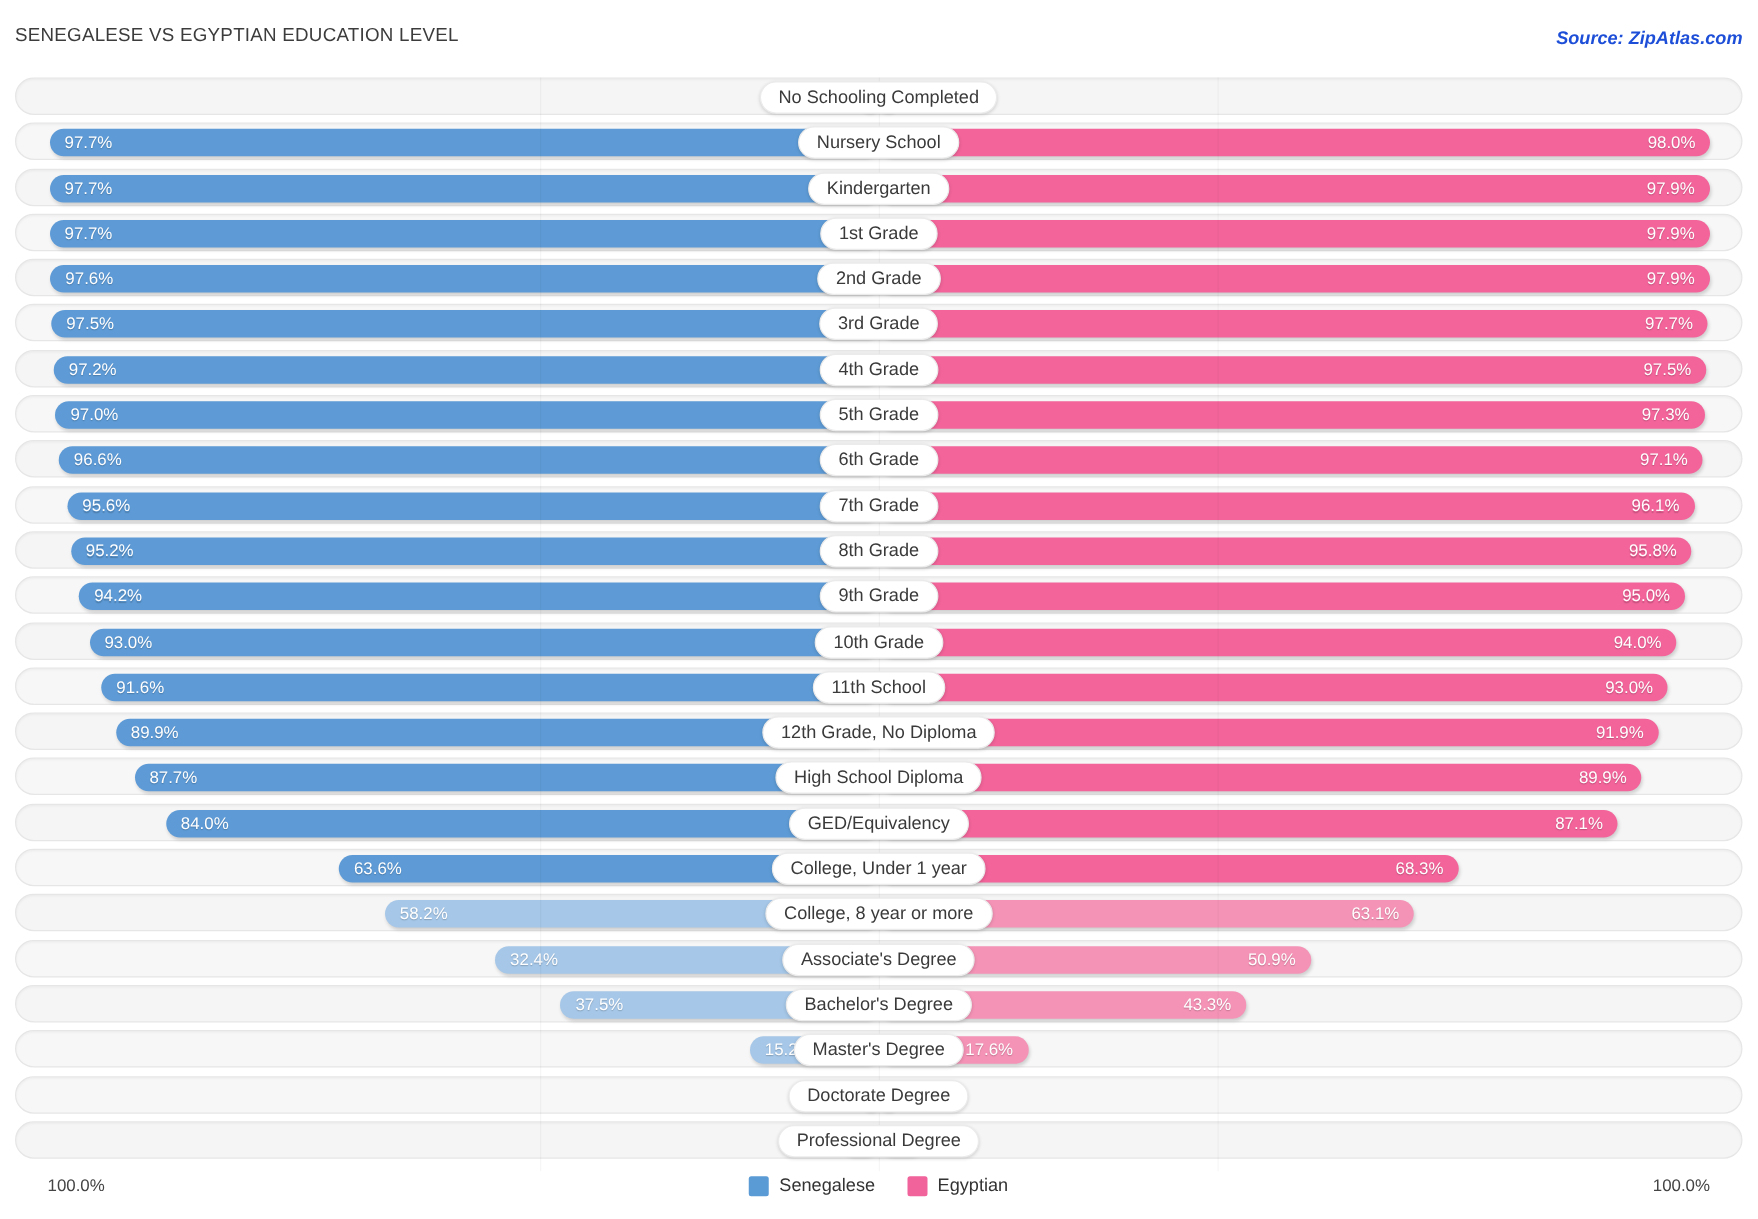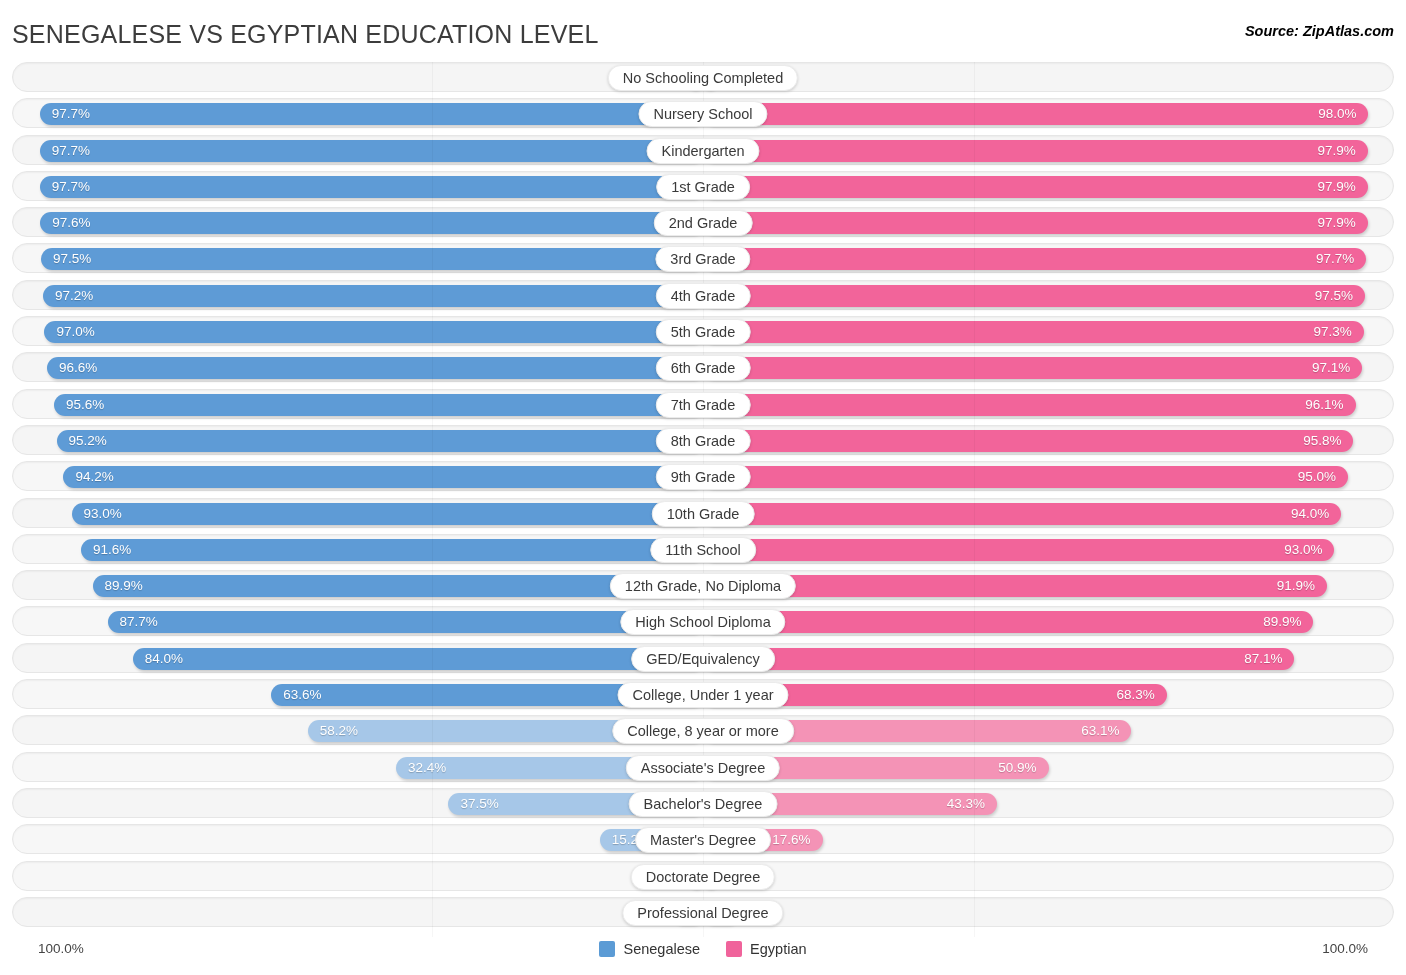--- a/index.html
+++ b/index.html
@@ -9,27 +9,27 @@
     background: #ffffff;
     font-family: "Liberation Sans", sans-serif;
     overflow: hidden;
   }
   #app { position: relative; width: 1406px; height: 975px; }
 
   
   .header { position: absolute; top: 0; left: 0; width: 1406px; height: 62px; }
   .title {
     position: absolute; left: 12px; top: 20px;
-    font-size: 25px; letter-spacing: .2px;
+    font-size: 15px; letter-spacing: .2px;
     color: #3c3c3c; font-weight: 400; white-space: nowrap;
   }
   .source {
     position: absolute; right: 12px; top: 23px;
     font-size: 14.5px; font-style: italic; font-weight: bold;
-    color: #000000; white-space: nowrap;
+    color: #1d4ed8; white-space: nowrap;
   }
 
   
   .chart { position: absolute; left: 0; top: 62px; width: 1406px; height: 875px; }
 
   .row {
     position: relative;
     height: 30px;
     margin: 0 0 6.3px 0;
   }

